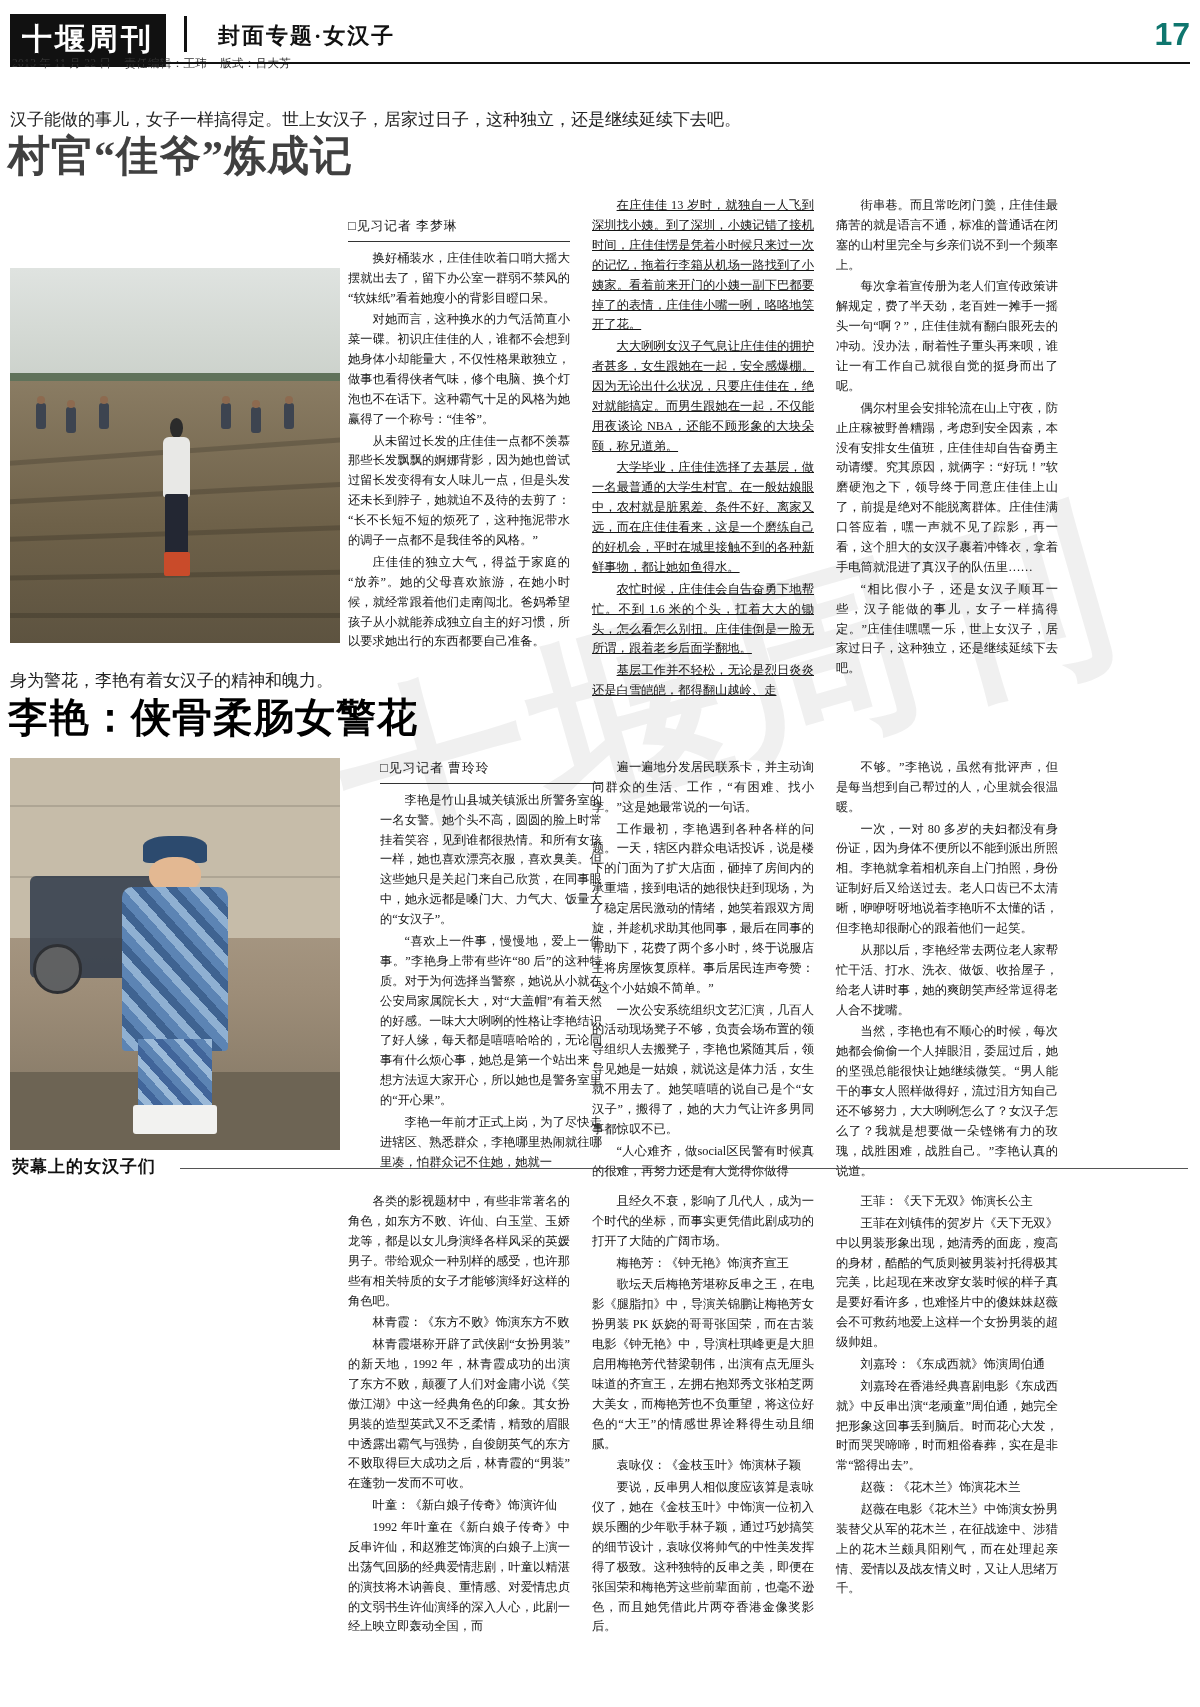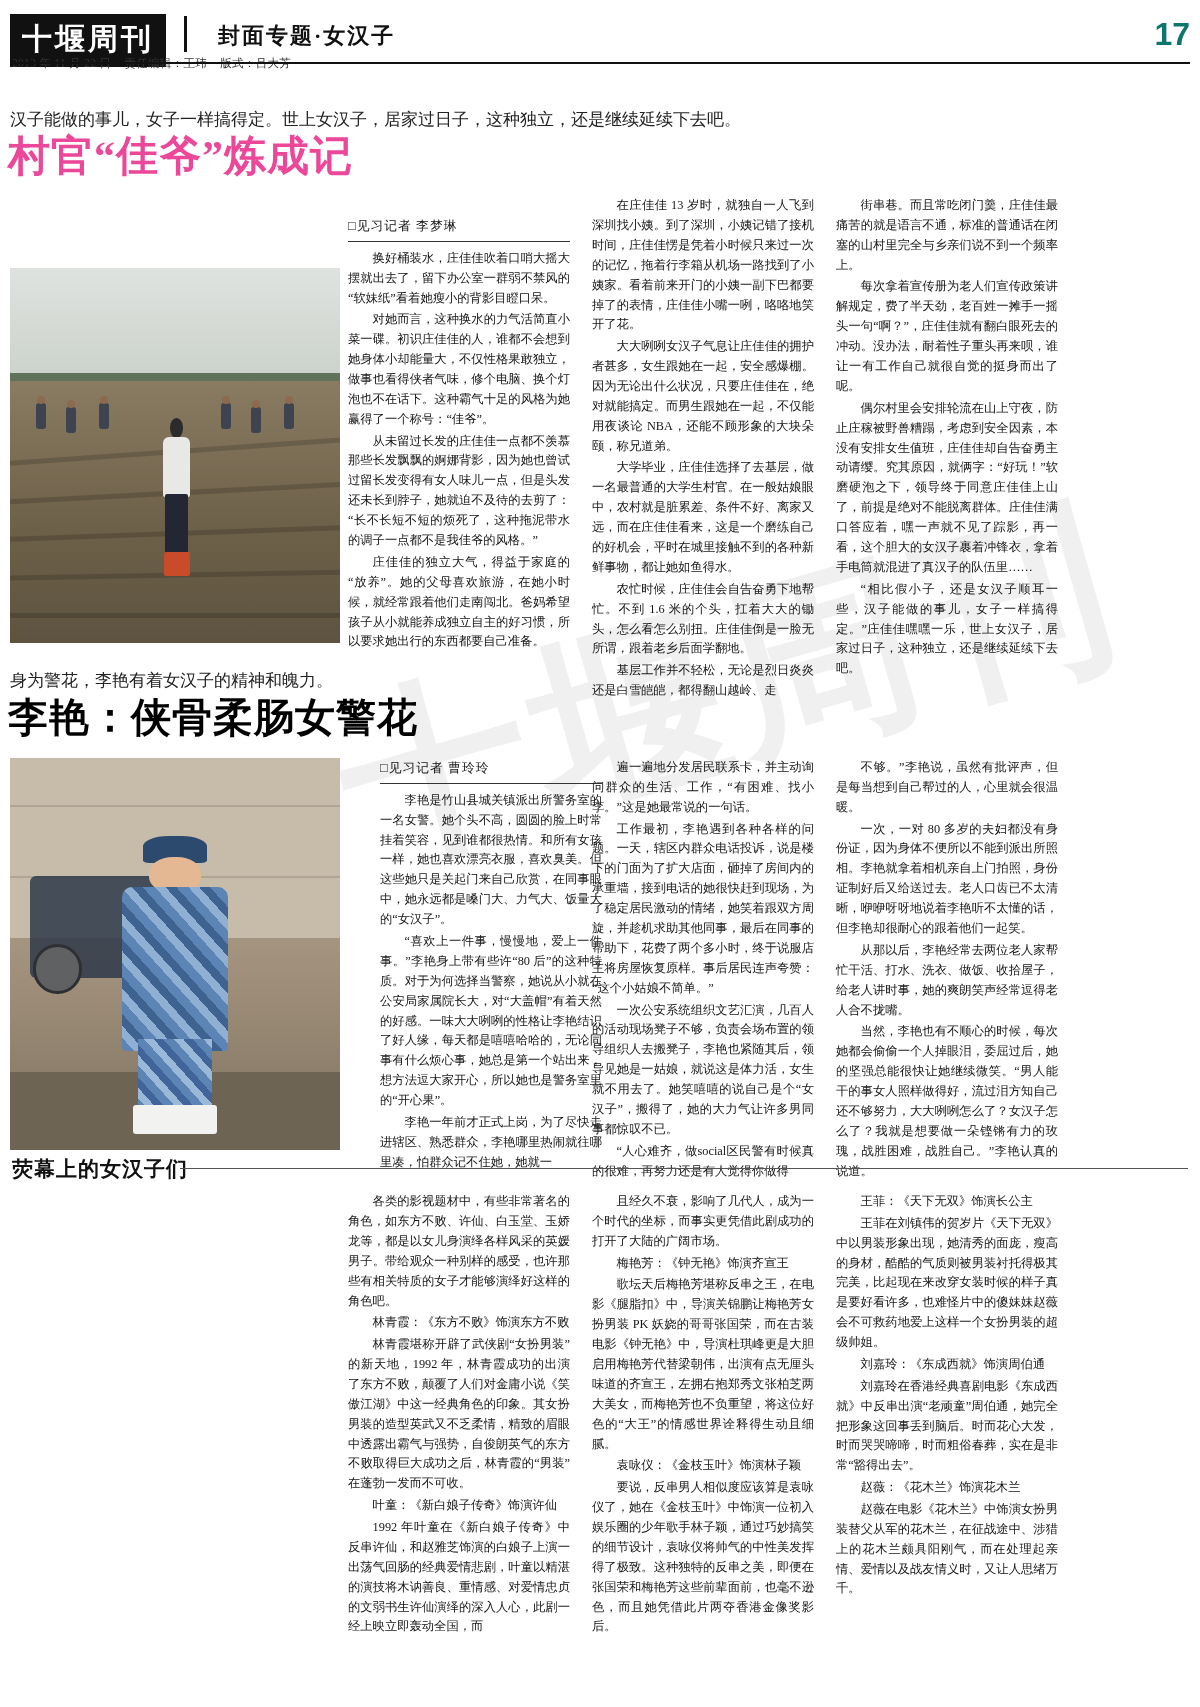--- a/index.html
+++ b/index.html
@@ -90,21 +90,21 @@
     font-size: 17px;
     line-height: 1.5;
     color: #222;
   }
   .headline {
     position: absolute;
     font-size: 42px;
     font-weight: bold;
     letter-spacing: 1px;
     font-family: "Liberation Serif", serif;
-    color: #ec4899;
+    color: #404040;
   }
   .headline2 {
     position: absolute;
     font-size: 40px;
     font-weight: bold;
     letter-spacing: 1px;
     font-family: "Liberation Serif", serif;
     color: #000;
   }
 
@@ -238,21 +238,21 @@
   }
   .byline-rule {
     border-bottom: 1px solid #333;
     height: 0;
     margin: 2px 0 7px 0;
   }
 
   
   .section-head {
     position: absolute;
-    font-size: 21px;
+    font-size: 17px;
     font-weight: bold;
     letter-spacing: 1px;
   }
   .section-rule {
     position: absolute;
     height: 1px;
     background: #555;
   }
 
   
@@ -317,21 +317,21 @@
 
   <div class="col" style="left:348px; top:196px; width:222px;margin-top:20px;">
     <p class="byline">□见习记者 李梦琳</p>
     <div class="byline-rule"></div>
     <p>换好桶装水，庄佳佳吹着口哨大摇大摆就出去了，留下办公室一群弱不禁风的“软妹纸”看着她瘦小的背影目瞪口呆。</p>
     <p>对她而言，这种换水的力气活简直小菜一碟。初识庄佳佳的人，谁都不会想到她身体小却能量大，不仅性格果敢独立，做事也看得侠者气味，修个电脑、换个灯泡也不在话下。这种霸气十足的风格为她赢得了一个称号：“佳爷”。</p>
     <p>从未留过长发的庄佳佳一点都不羡慕那些长发飘飘的婀娜背影，因为她也曾试过留长发变得有女人味儿一点，但是头发还未长到脖子，她就迫不及待的去剪了：“长不长短不短的烦死了，这种拖泥带水的调子一点都不是我佳爷的风格。”</p>
     <p>庄佳佳的独立大气，得益于家庭的“放养”。她的父母喜欢旅游，在她小时候，就经常跟着他们走南闯北。爸妈希望孩子从小就能养成独立自主的好习惯，所以要求她出行的东西都要自己准备。</p>
   </div>
 
-  <div class="col" style="left:592px; top:196px; width:222px;">
+  <div class="col" style="left:592px; top:196px; width:222px;text-decoration:underline;">
     <p>在庄佳佳 13 岁时，就独自一人飞到深圳找小姨。到了深圳，小姨记错了接机时间，庄佳佳愣是凭着小时候只来过一次的记忆，拖着行李箱从机场一路找到了小姨家。看着前来开门的小姨一副下巴都要掉了的表情，庄佳佳小嘴一咧，咯咯地笑开了花。</p>
     <p>大大咧咧女汉子气息让庄佳佳的拥护者甚多，女生跟她在一起，安全感爆棚。因为无论出什么状况，只要庄佳佳在，绝对就能搞定。而男生跟她在一起，不仅能用夜谈论 NBA，还能不顾形象的大块朵颐，称兄道弟。</p>
     <p>大学毕业，庄佳佳选择了去基层，做一名最普通的大学生村官。在一般姑娘眼中，农村就是脏累差、条件不好、离家又远，而在庄佳佳看来，这是一个磨练自己的好机会，平时在城里接触不到的各种新鲜事物，都让她如鱼得水。</p>
     <p>农忙时候，庄佳佳会自告奋勇下地帮忙。不到 1.6 米的个头，扛着大大的锄头，怎么看怎么别扭。庄佳佳倒是一脸无所谓，跟着老乡后面学翻地。</p>
     <p>基层工作并不轻松，无论是烈日炎炎还是白雪皑皑，都得翻山越岭、走</p>
   </div>
 
   <div class="col" style="left:836px; top:196px; width:222px;">
     <p>街串巷。而且常吃闭门羹，庄佳佳最痛苦的就是语言不通，标准的普通话在闭塞的山村里完全与乡亲们说不到一个频率上。</p>
     <p>每次拿着宣传册为老人们宣传政策讲解规定，费了半天劲，老百姓一摊手一摇头一句“啊？”，庄佳佳就有翻白眼死去的冲动。没办法，耐着性子重头再来呗，谁让一有工作自己就很自觉的挺身而出了呢。</p>

